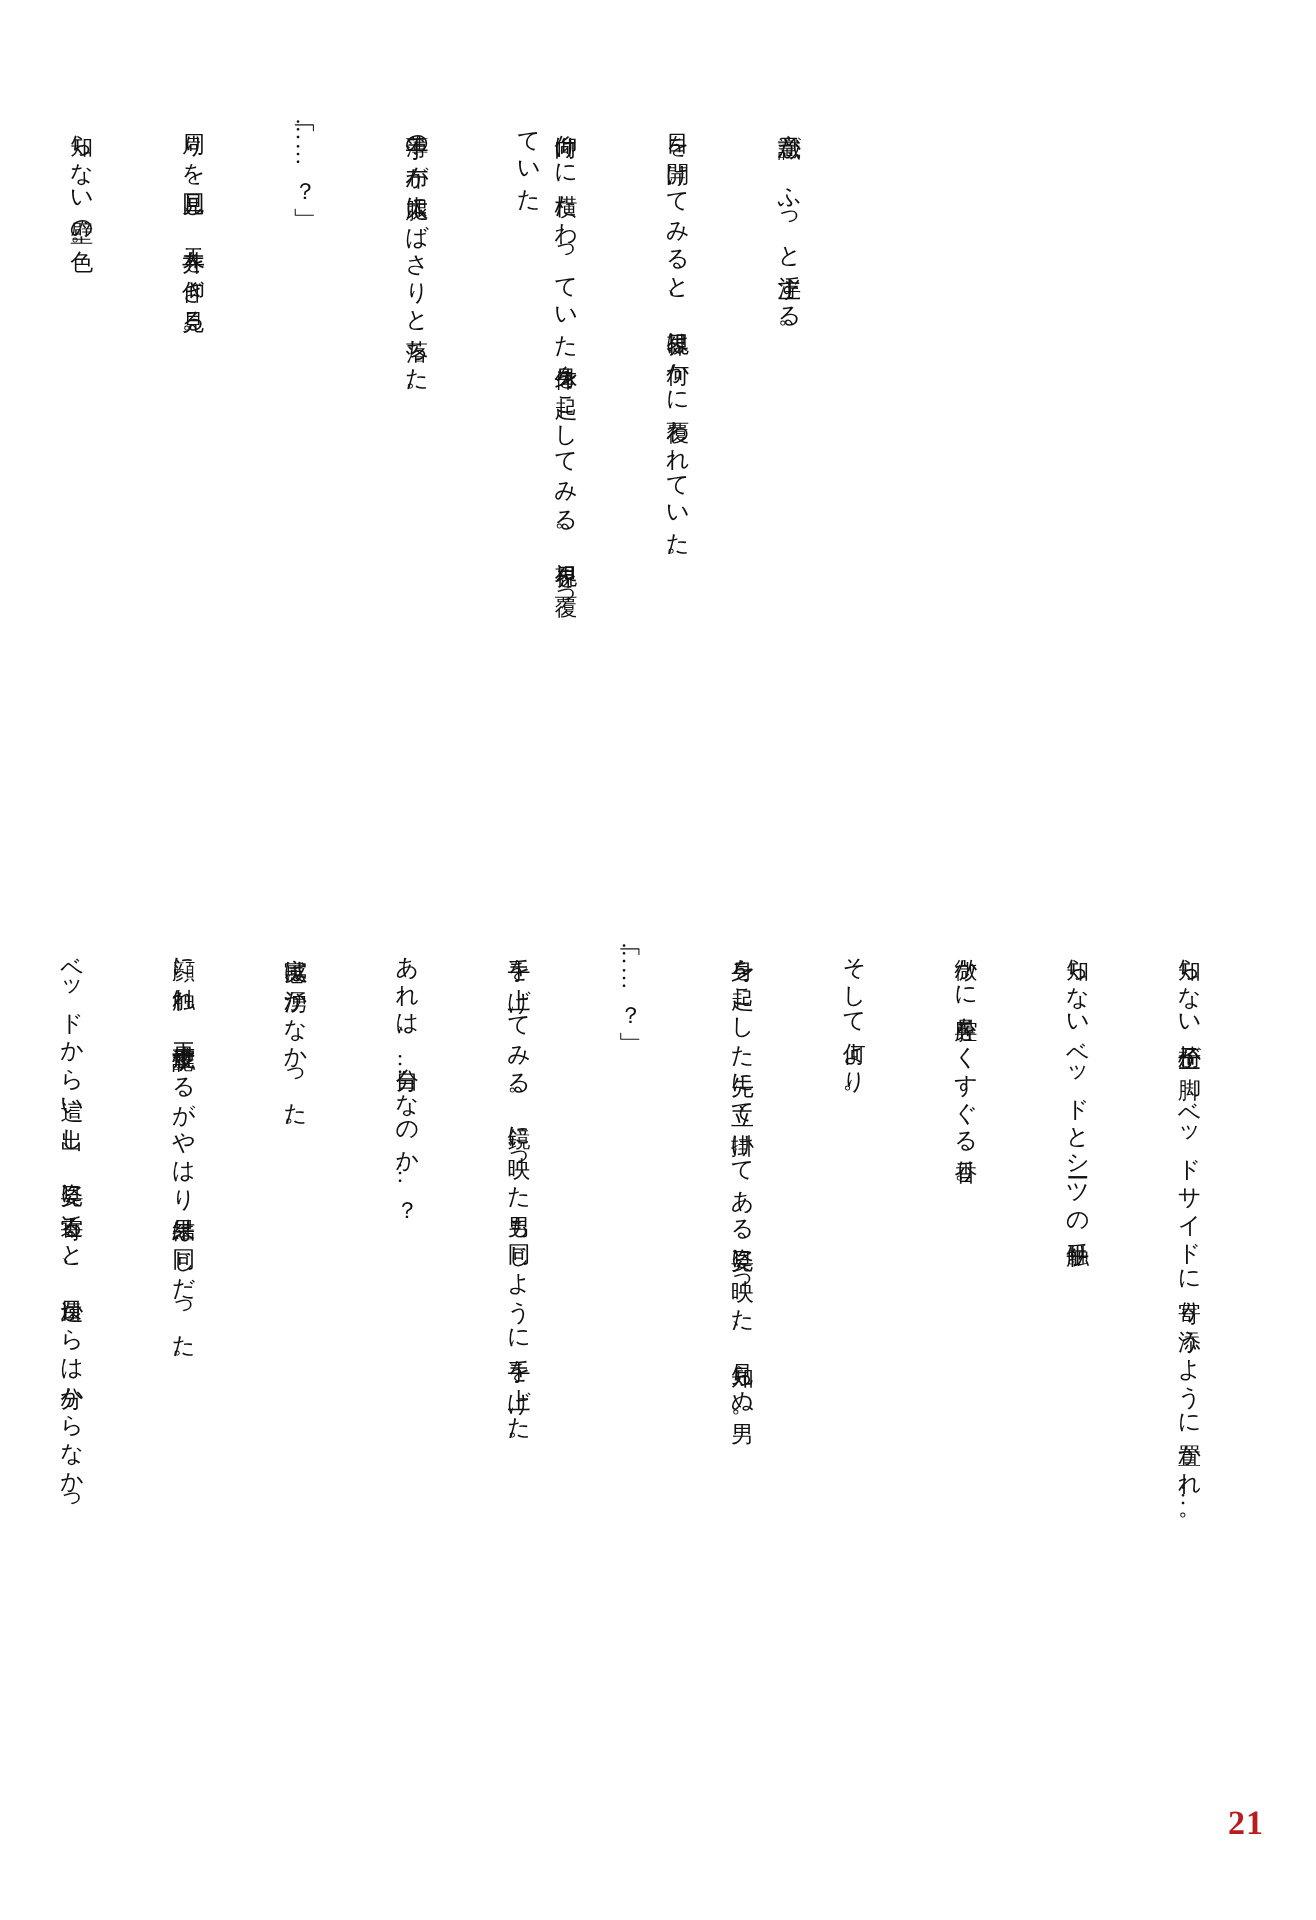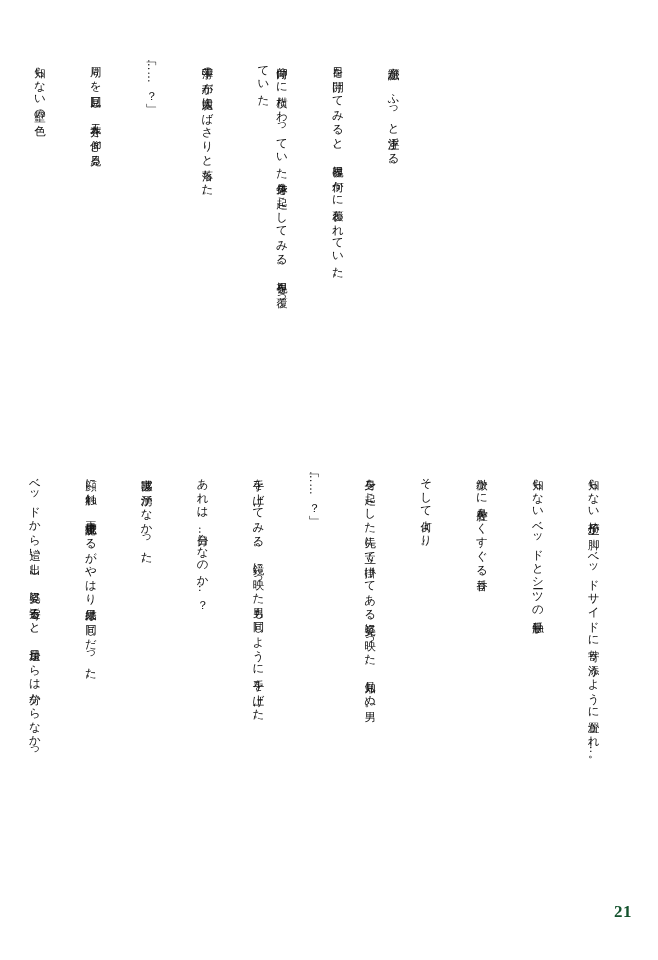--- a/index.html
+++ b/index.html
@@ -56,21 +56,21 @@
   }
 
   
   .page-number {
     position: absolute;
     right: 26px;
     bottom: 38px;
     font-size: 17px;
     font-weight: bold;
     font-family: "Liberation Serif", "DejaVu Serif", serif;
-    color: #14532d;
+    color: #b91c1c;
     letter-spacing: 0.5px;
   }
 </style>
 </head>
 <body>
 
 <div class="page">
 
   <div class="vtext-block" id="block-upper">
     <span class="vline">意識が、ふっと浮上する。</span>

